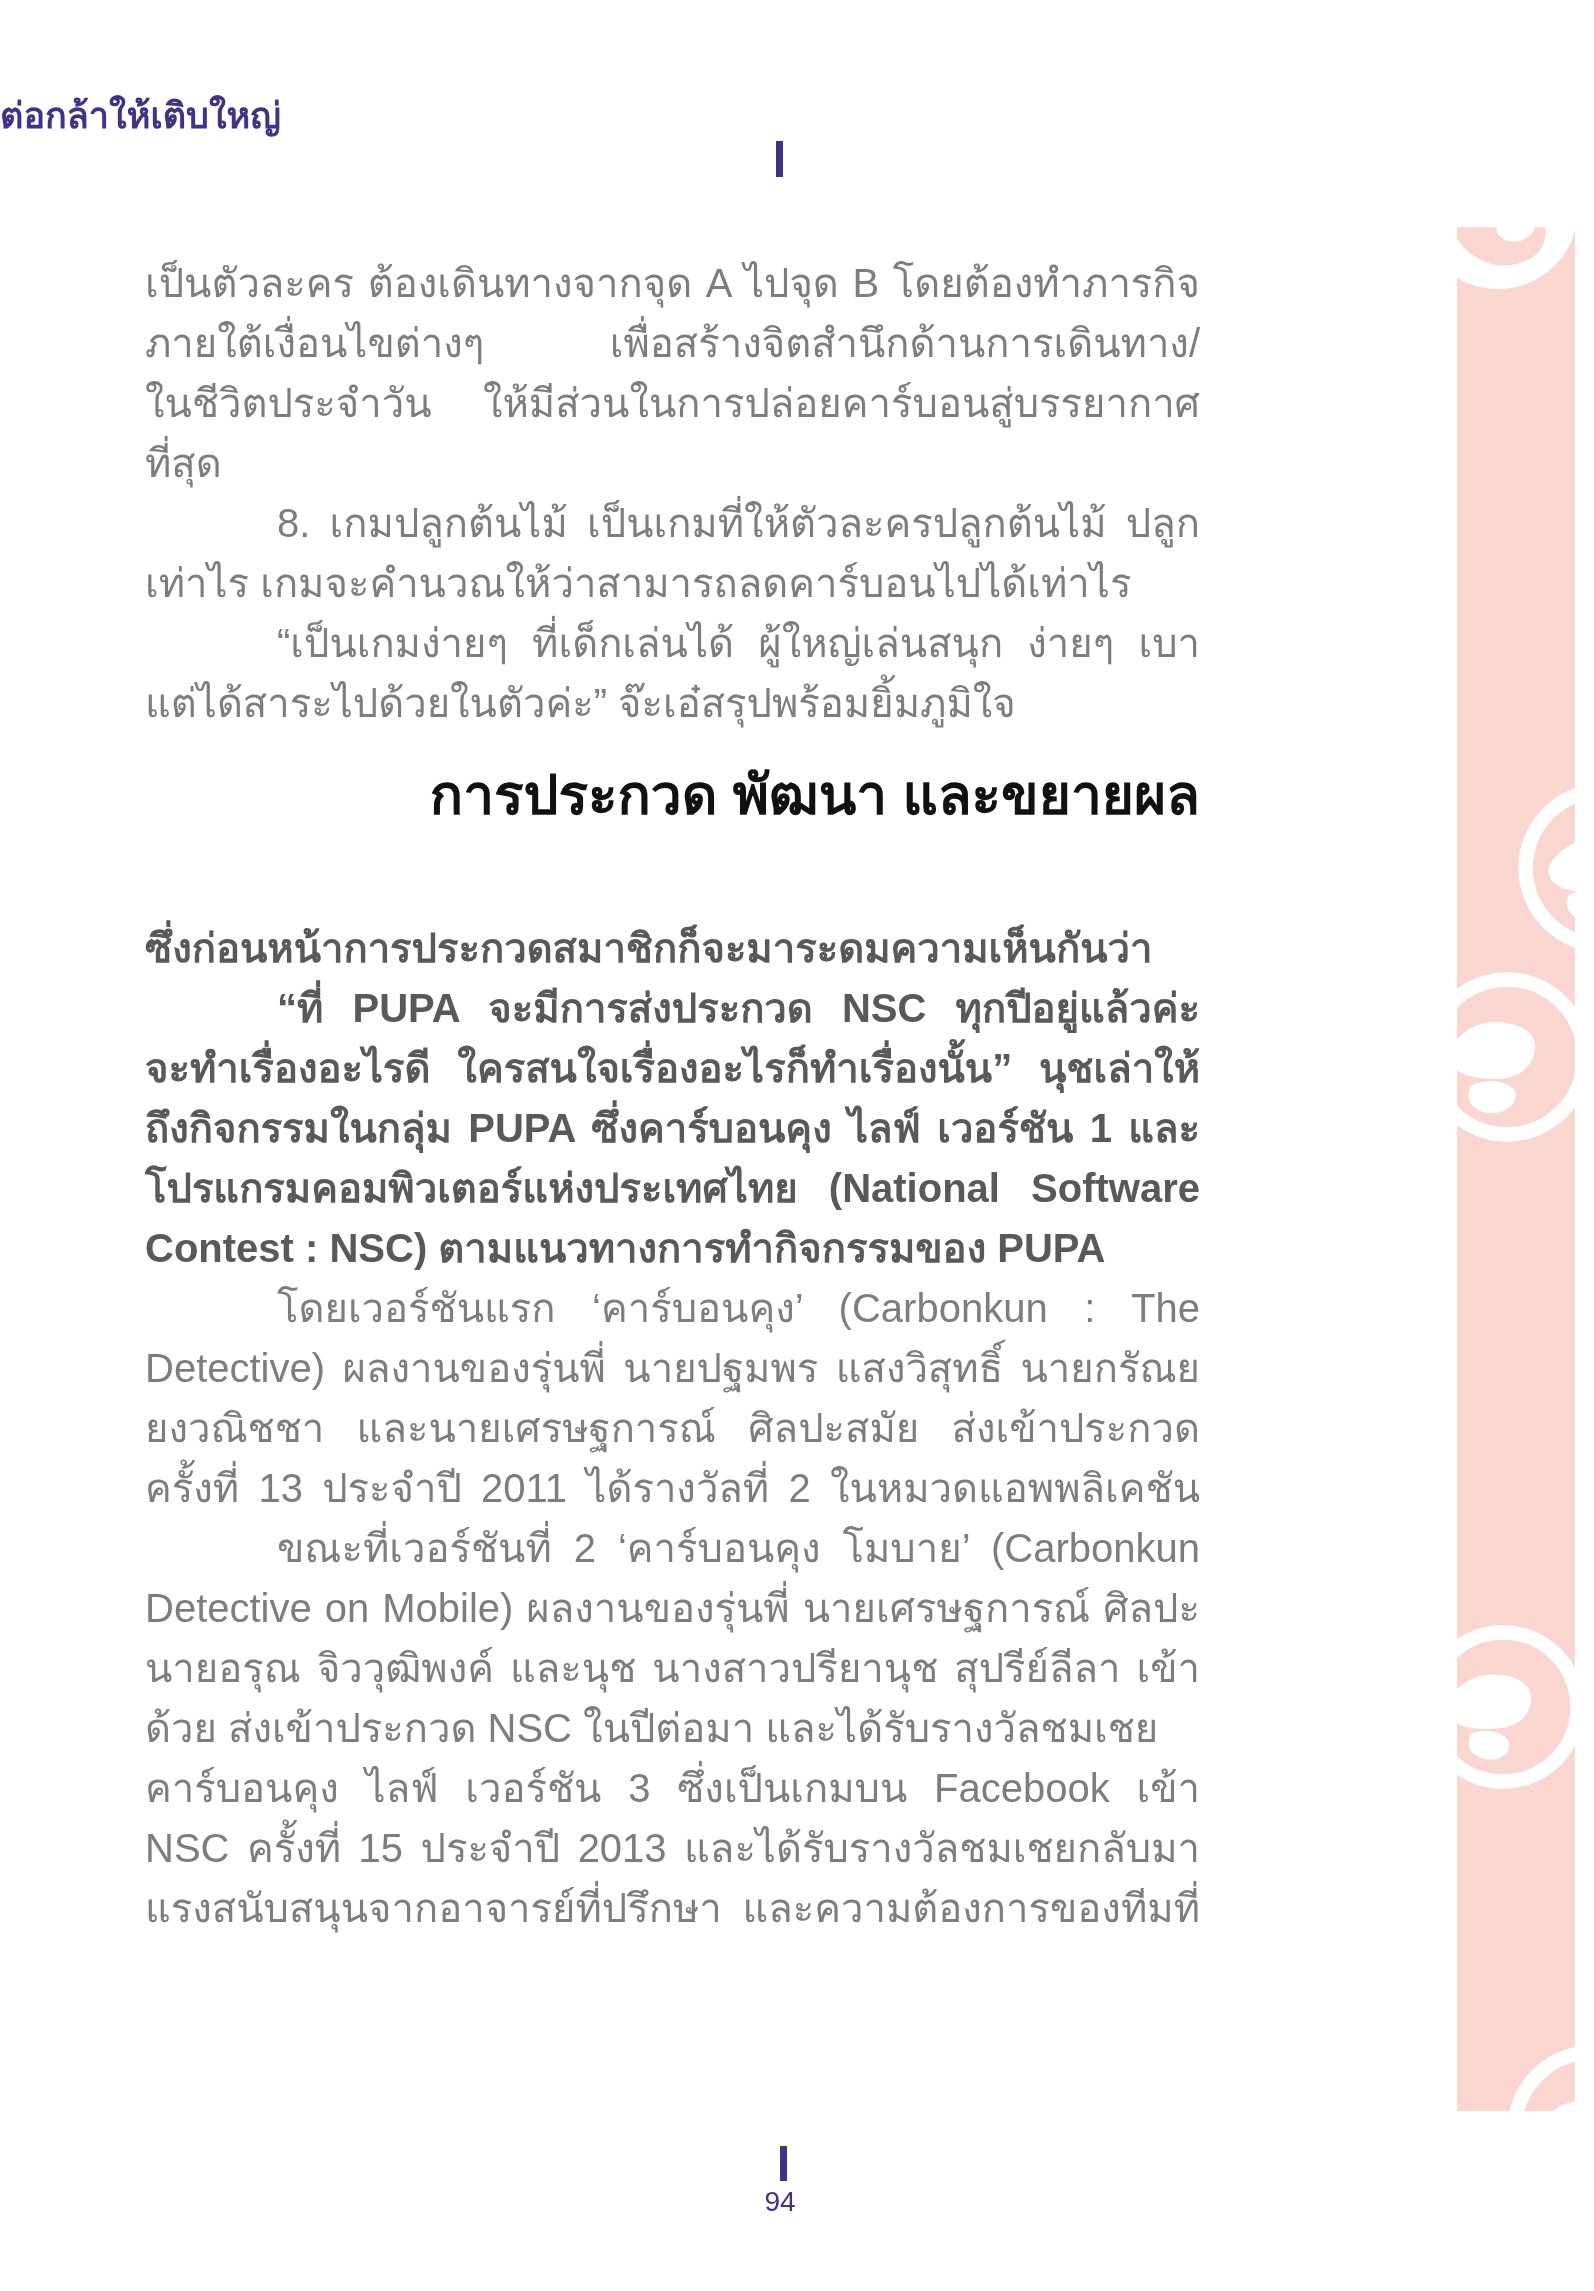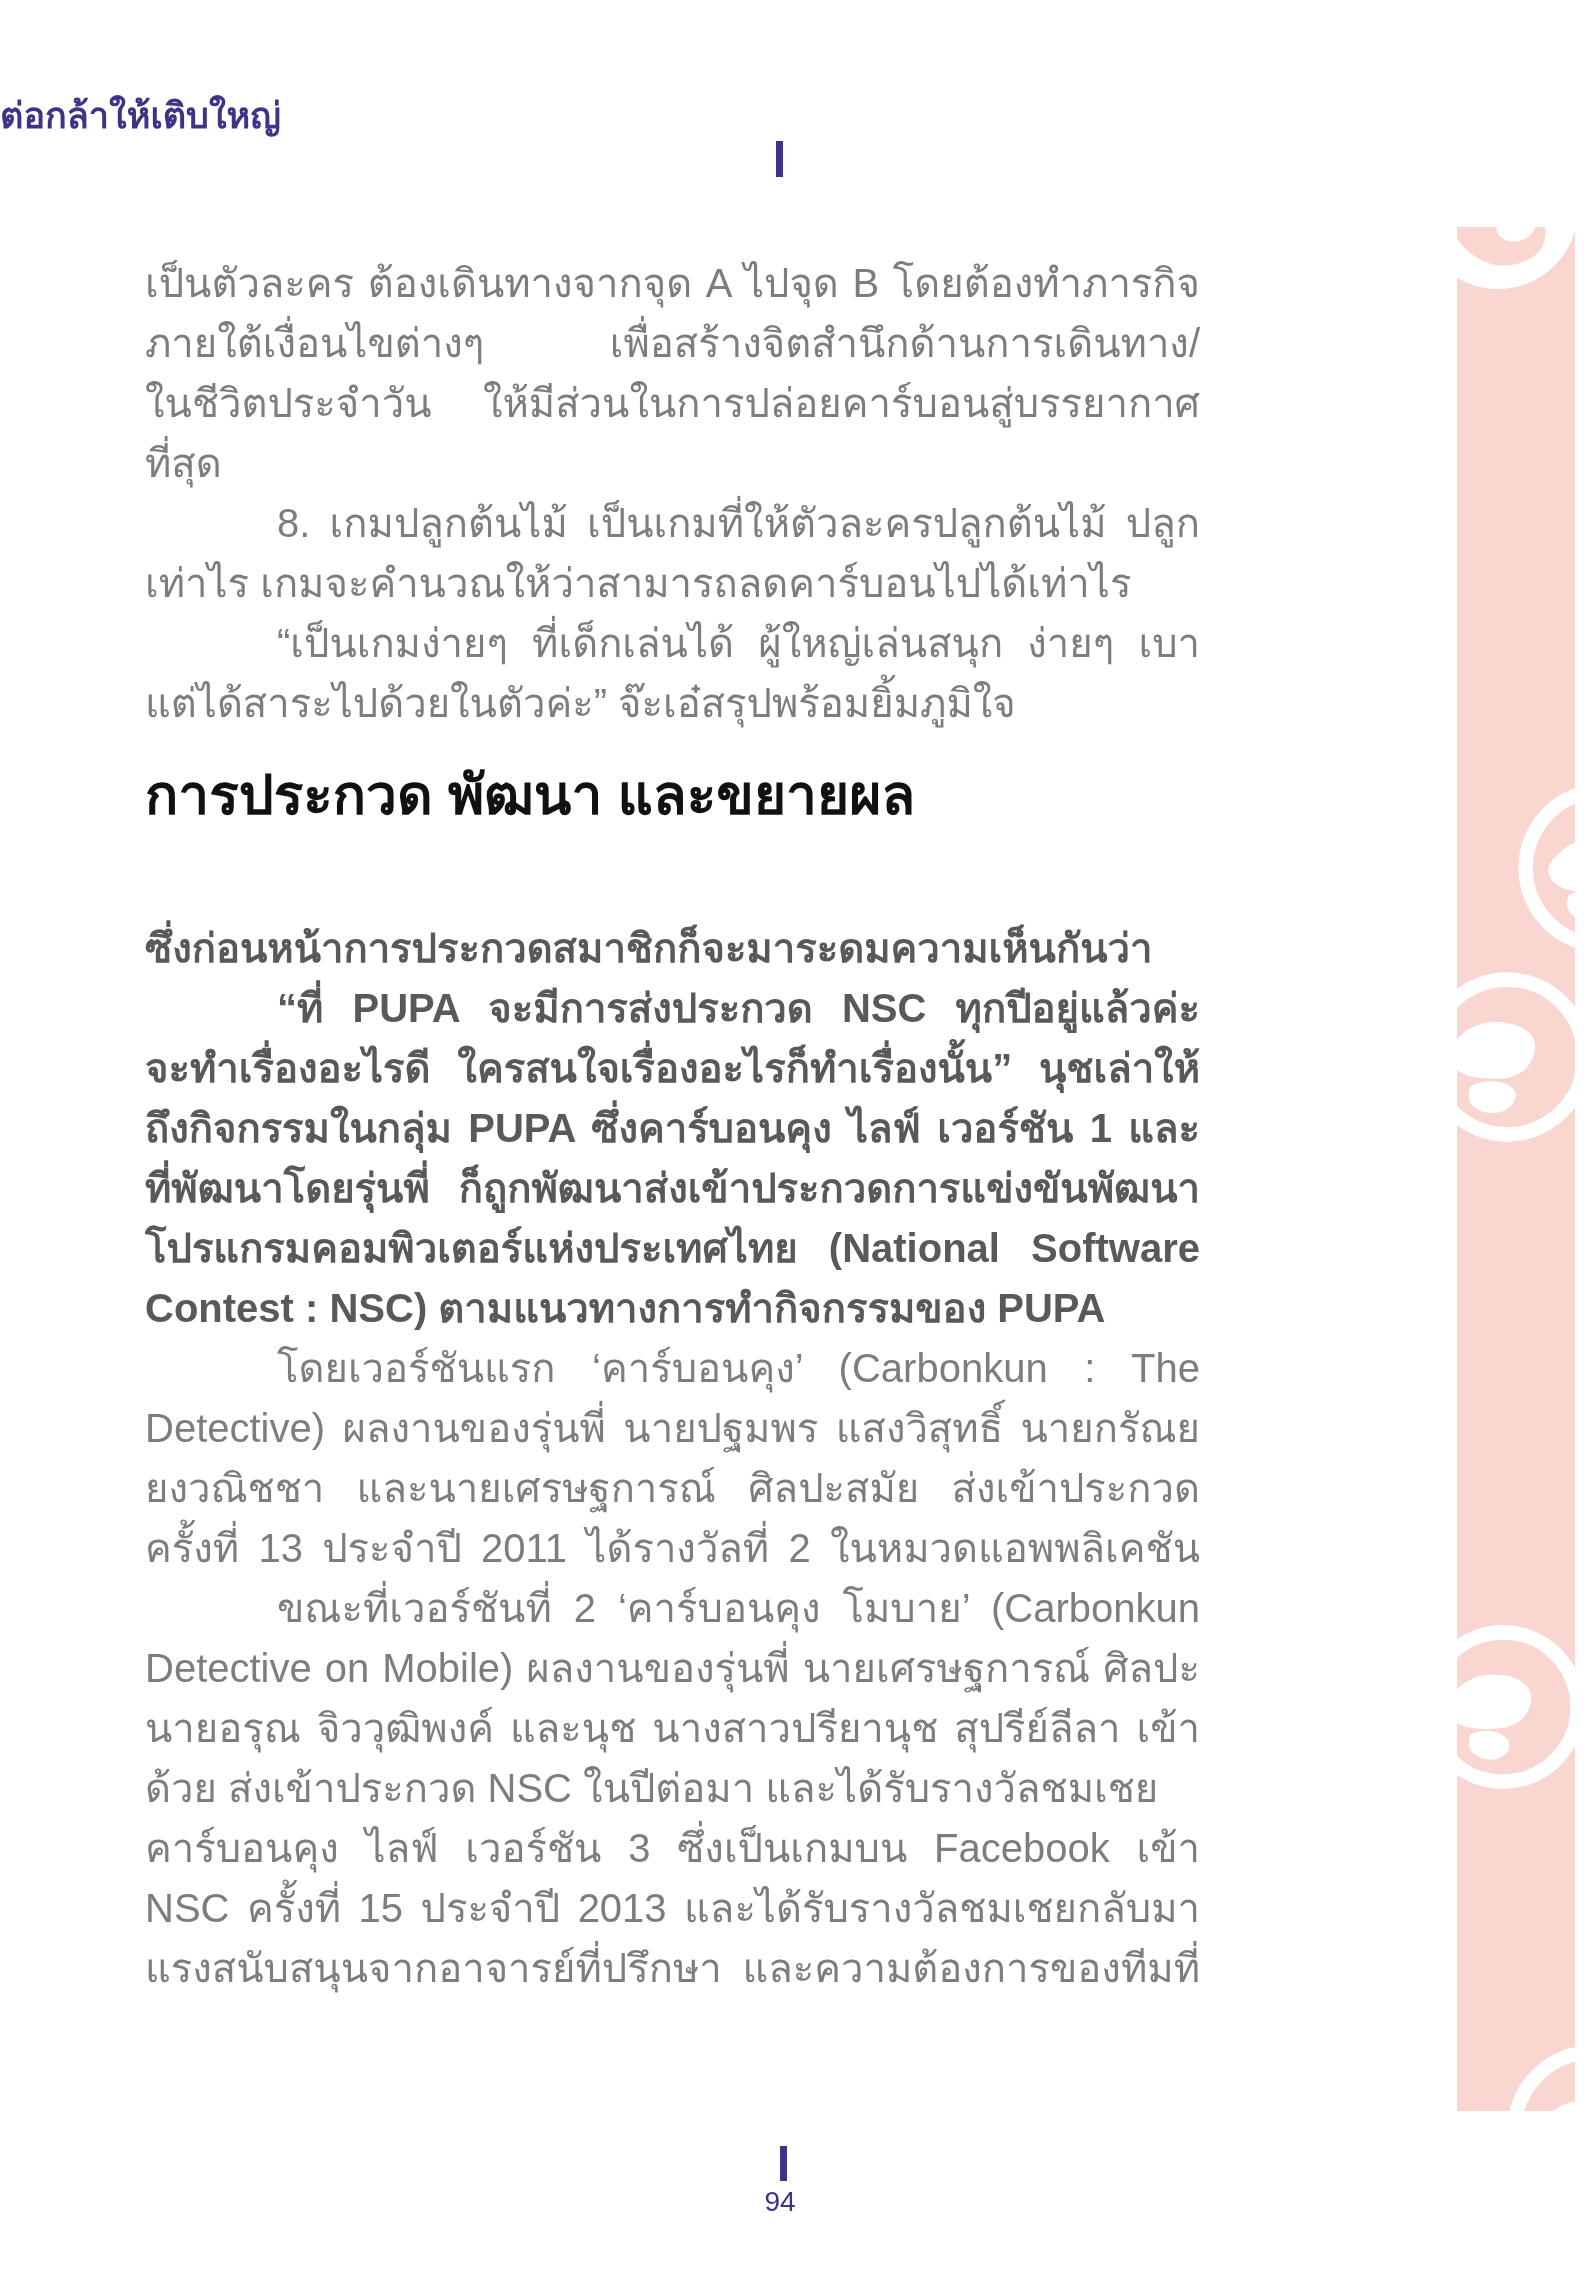--- a/index.html
+++ b/index.html
@@ -47,21 +47,21 @@
   .para{font-size:40px;line-height:60px;color:var(--body-gray);}
   .para.bold{font-weight:700;color:var(--bold-gray);}
   .pline{
     text-align:justify;text-align-last:justify;
     white-space:normal;overflow:hidden;max-height:60px;
   }
   .pline.first-indent{text-indent:132px;}
   .pline.end{text-align-last:left;}
   .section-heading{
     font-size:55px;line-height:71px;font-weight:700;color:var(--heading-black);
-    margin-top:27px;margin-bottom:87px;
+    margin-top:27px;margin-bottom:87px;text-align:right;
   }
 </style>
 </head>
 <body>
 
 <div class="side-band">
   <svg class="globe g-a" viewBox="0 0 200 200">
     <circle cx="100" cy="100" r="88" fill="#ffffff"></circle>
     <path fill="#f9d6d0" d="M48,112 q14,-26 38,-22 q20,4 14,22 q-6,16 8,22 q16,6 28,-6 q10,-10 4,-24 q14,8 12,26 q-2,20 -24,28 q-26,10 -50,-4 q-26,-14 -30,-42 z"></path>
     <path fill="#f9d6d0" d="M92,58 q18,-10 34,0 q12,8 4,20 q-10,12 -28,6 q-16,-6 -10,-26 z"></path>
@@ -108,21 +108,20 @@
     <div class="para">
       <div class="pline first-indent">“เป็นเกมง่ายๆ ที่เด็กเล่นได้ ผู้ใหญ่เล่นสนุก ง่ายๆ เบาสมอง</div>
       <div class="pline end">แต่ได้สาระไปด้วยในตัวค่ะ” จ๊ะเอ๋สรุปพร้อมยิ้มภูมิใจ</div>
     </div>
     <h2 class="section-heading">การประกวด พัฒนา และขยายผล</h2>
     <div class="para bold">
       <div class="pline">ซึ่งก่อนหน้าการประกวดสมาชิกก็จะมาระดมความเห็นกันว่า</div>
       <div class="pline first-indent">“ที่ PUPA จะมีการส่งประกวด NSC ทุกปีอยู่แล้วค่ะ</div>
       <div class="pline">จะทำเรื่องอะไรดี ใครสนใจเรื่องอะไรก็ทำเรื่องนั้น” นุชเล่าให้ฟัง</div>
       <div class="pline">ถึงกิจกรรมในกลุ่ม PUPA ซึ่งคาร์บอนคุง ไลฟ์ เวอร์ชัน 1 และ 2</div>
-      <div class="pline">ที่พัฒนาโดยรุ่นพี่ ก็ถูกพัฒนาส่งเข้าประกวดการแข่งขันพัฒนา</div>
       <div class="pline">โปรแกรมคอมพิวเตอร์แห่งประเทศไทย (National Software</div>
       <div class="pline end">Contest  : NSC) ตามแนวทางการทำกิจกรรมของ PUPA</div>
     </div>
     <div class="para">
       <div class="pline first-indent">โดยเวอร์ชันแรก ‘คาร์บอนคุง’ (Carbonkun : The Carbon</div>
       <div class="pline">Detective) ผลงานของรุ่นพี่ นายปฐมพร แสงวิสุทธิ์ นายกรัณยพัชญ์</div>
       <div class="pline">ยงวณิชชา และนายเศรษฐการณ์ ศิลปะสมัย ส่งเข้าประกวด NSC</div>
       <div class="pline">ครั้งที่ 13 ประจำปี 2011 ได้รางวัลที่ 2 ในหมวดแอพพลิเคชันออนไลน์</div>
     </div>
     <div class="para">

